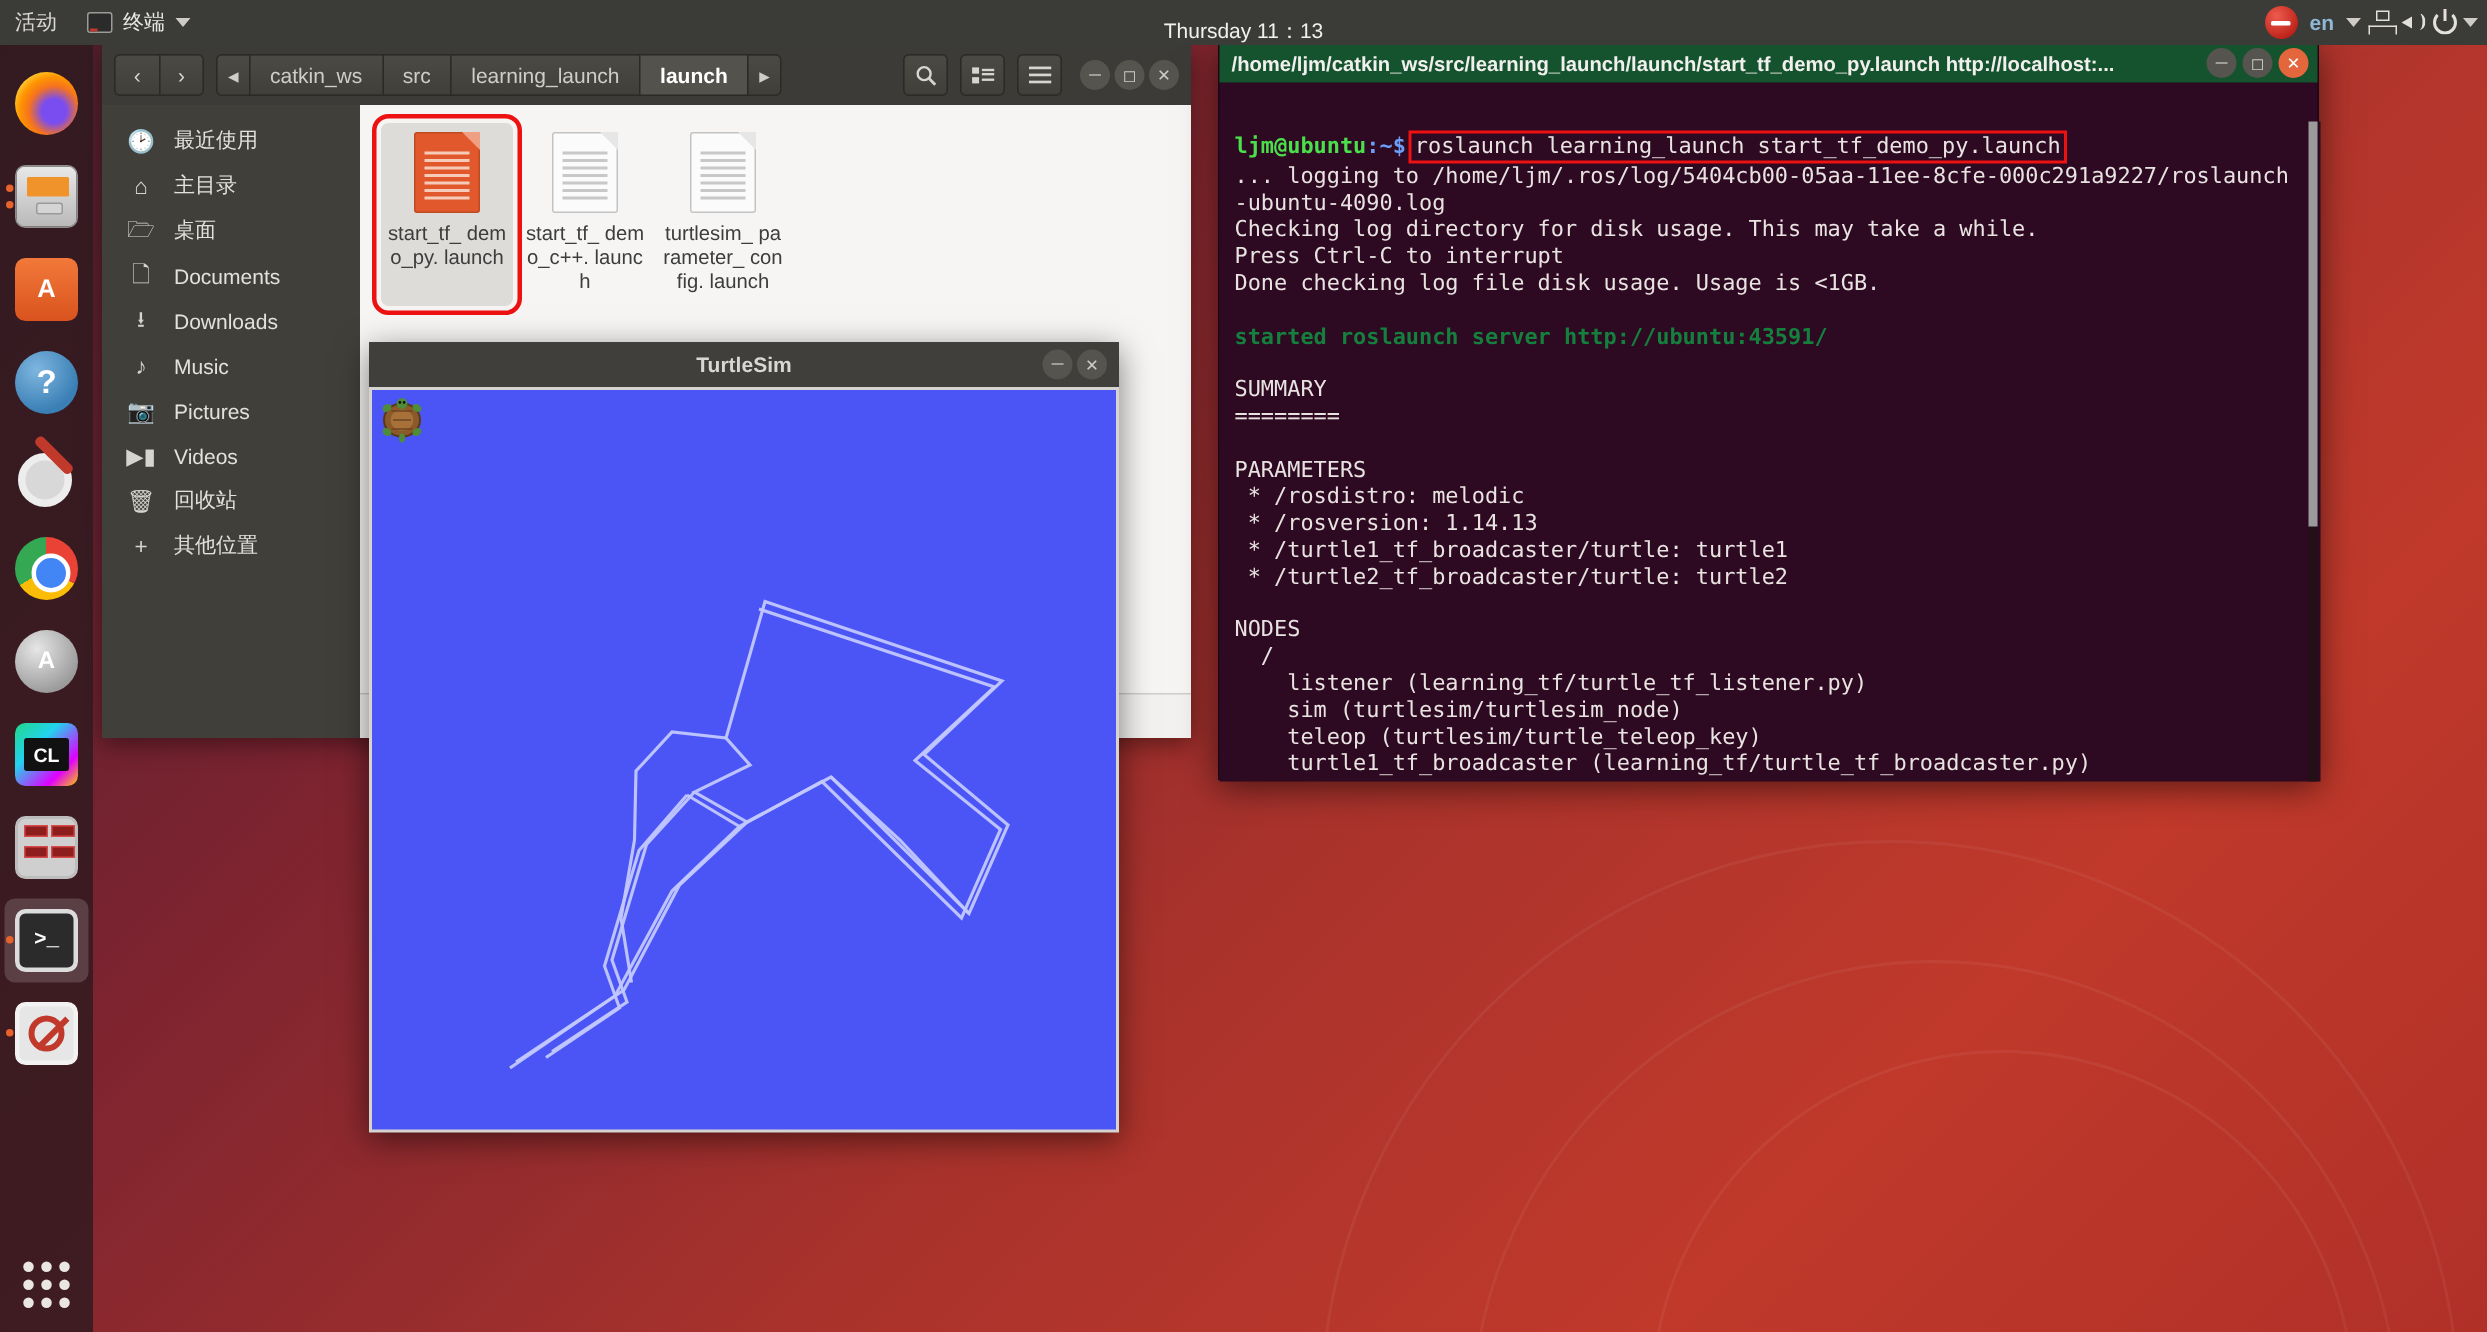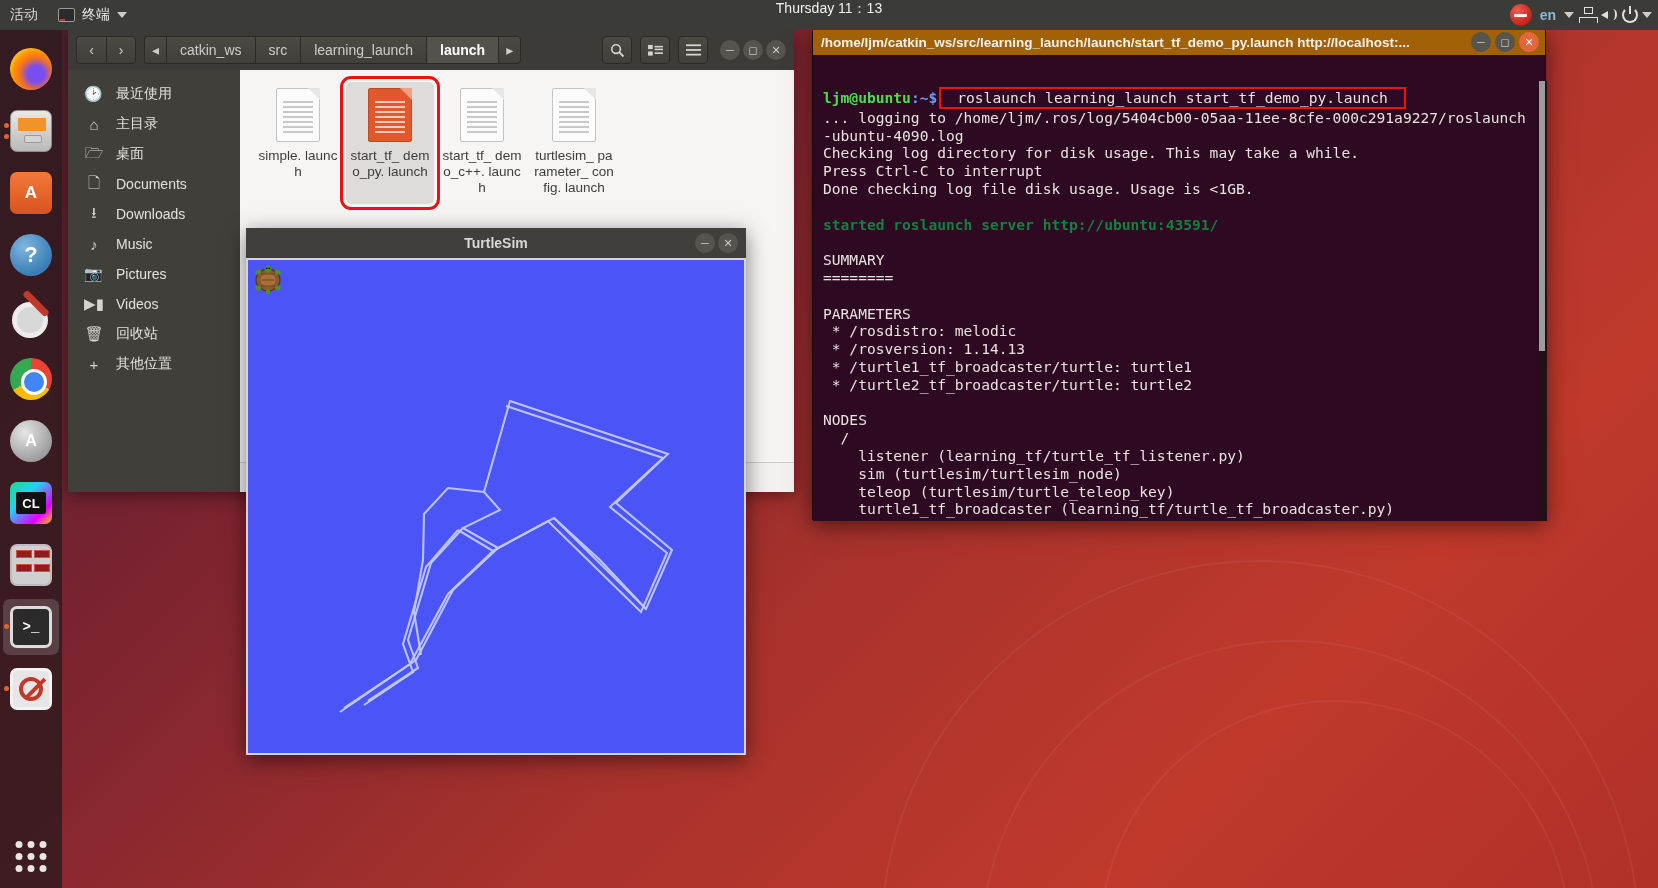--- a/index.html
+++ b/index.html
@@ -10,21 +10,21 @@
   body {
     position: relative;
     background: linear-gradient(135deg, #4a1f2e 0%, #7b2330 28%, #a8322c 55%, #c0392b 78%, #b03028 100%);
   }
   
   .desk-swirl { position:absolute; border-radius:50%; border:2px solid rgba(255,255,255,0.055); pointer-events:none; }
 
   
   #top-panel {
     position:absolute; left:0; top:0; width:1658px; height:30px;
-    background:#3b3b37; color:#e8e8e6; display:flex; align-items:flex-start;
+    background:#3b3b37; color:#e8e8e6; display:flex; align-items:flex-end;
     font-size:14px; z-index:60;
   }
   #top-panel .tp-item { display:flex; align-items:center; gap:7px; padding:0 10px; height:30px; }
   #activities { color:#d9d6d3; padding-left:18px; }
   .term-mini {
     width:17px; height:14px; background:#2b2b2b; border:1px solid #9b9b98; border-radius:2px;
     position:relative;
   }
   .term-mini::after{ content:""; position:absolute; left:1px; bottom:0px; width:5px; height:2px; background:#c0392b;}
   .caret-down { width:0;height:0;border-left:5px solid transparent;border-right:5px solid transparent;border-top:6px solid #cfccc8; }
@@ -145,40 +145,40 @@
   #ts-canvas svg{ position:absolute; left:0; top:0;}
   .turtle-body{ position:absolute; left:42px; top:437px; width:40px; height:40px;}
 
   
   #terminal{
     position:absolute; left:812px; top:28px; width:734px; height:492px; z-index:30;
     background:#2d0922; box-shadow:0 5px 22px rgba(0,0,0,0.55);
     border:1px solid #1d0716;
   }
   #term-title{
-    height:26px; background:#a16207; color:#f2f0ee; font-size:13.5px; font-weight:bold;
+    height:26px; background:#14532d; color:#f2f0ee; font-size:13.5px; font-weight:bold;
     display:flex; align-items:center; padding-left:8px; position:relative; overflow:hidden;
   }
   #term-title .winctl{ position:absolute; right:6px; top:3px; gap:4px;}
   #term-title .wc.close{ background:#e4663c; color:#fff;}
   #term-menu{
     height:26px; background:#3f3d39; color:#eeece9; font-size:13.5px;
     display:flex; align-items:center; gap:11px; padding-left:8px;
   }
   #term-body{
     position:absolute; left:0; top:52px; width:734px; height:440px;
     background:#2d0922; color:#e8e3e0; padding:6px 8px 0 10px;
     font-family:"DejaVu Sans Mono","Liberation Mono",monospace; font-size:14.6px; line-height:17.8px;
     white-space:pre; overflow:hidden;
   }
   .t-green{ color:#4be04b; font-weight:bold;text-align:center;}
   .t-blue{ color:#6c9ef8; font-weight:bold;}
   .t-bold{ font-weight:bold; color:#15803d;}
   #cmd-highlight{
-    display:inline-block; border:2px solid #ee1111; padding:0 16px; margin-left:2px;
+    display:inline-block; border:2px solid #ee1111; padding:0 2px; margin-left:2px;
   }
   #term-scroll{
     position:absolute; right:0; top:52px; width:6px; height:440px; background:#231017;
   }
   #term-scroll .thumb{ position:absolute; left:0; top:0; width:6px; height:270px; background:#9b9b9b;}
 </style>
 </head>
 <body>
 
 <div class="desk-swirl" style="left:880px;top:560px;width:760px;height:760px;"></div>
@@ -346,35 +346,20 @@
         <span>回收站</span>
       </div>
       <div class="side-item">
         <span class="side-ico">+</span>
         <span>其他位置</span>
       </div>
     </div>
 
     <div id="files-main">
       <div class="filegrid">
-        <div class="fileitem">
-          <div class="doc-ico">
-              <span class="lines">
-                <i></i>
-                <i></i>
-                <i></i>
-                <i></i>
-                <i></i>
-                <i></i>
-                <i></i>
-              </span>
-            </div>
-          <div class="fname">simple.
-launch</div>
-        </div>
         <div class="fileitem selected marked">
           <div class="doc-ico orange">
               <span class="lines">
                 <i></i>
                 <i></i>
                 <i></i>
                 <i></i>
                 <i></i>
                 <i></i>
                 <i></i>

